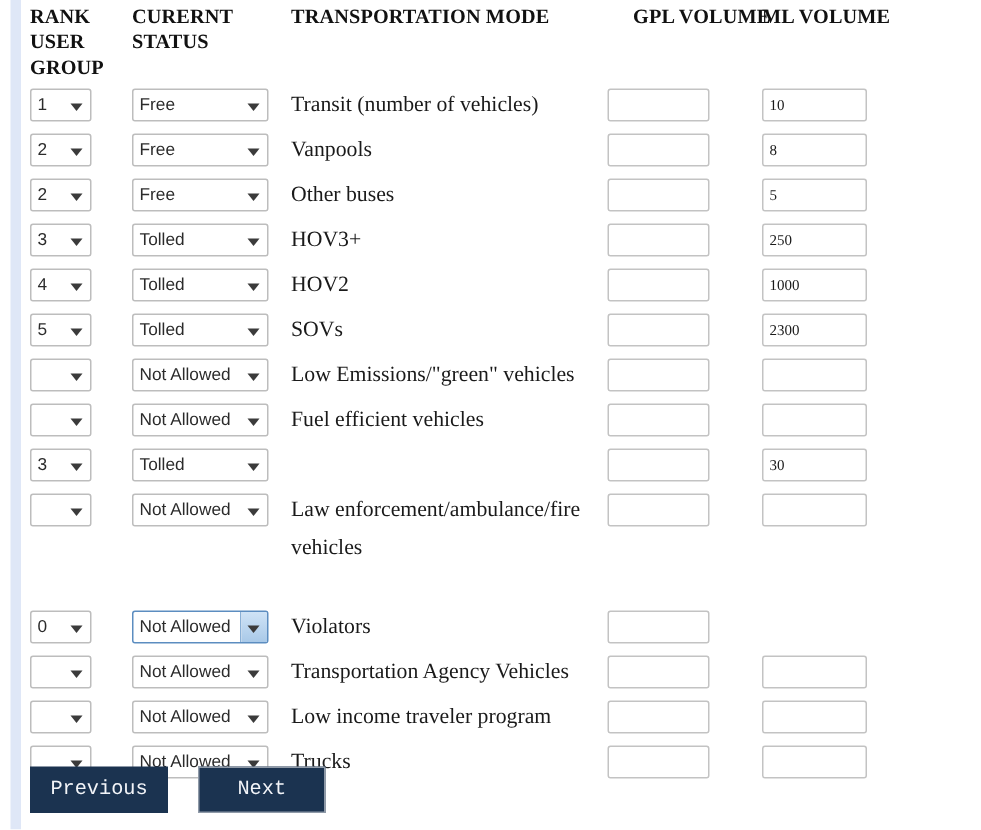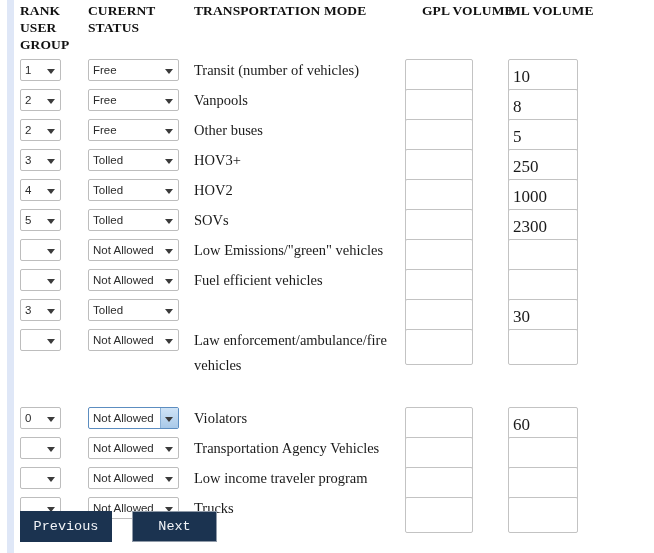--- a/index.html
+++ b/index.html
@@ -132,27 +132,27 @@
     font-family: "Liberation Serif", "DejaVu Serif", serif;
     font-size: 14.5px;
     line-height: 25px;
     color: #1a1a1a;
     padding-top: 3px;
   }
 
   
   input[type="text"] {
     font-family: "Liberation Serif", "DejaVu Serif", serif;
-    font-size: 17px;
+    font-size: 10px;
     color: #1a1a1a;
     background: #ffffff;
     border: 1px solid #c3c3c3;
     border-radius: 2px;
     height: 22px;
-    padding: 17px 4px;
+    padding: 3px 4px;
     outline: none;
     margin-top: 4px;
   }
   input.gpl { width: 68px; }
   input.ml  { width: 70px; }
 
   
   .footer {
     position: absolute;
     left: 20px;
@@ -283,21 +283,20 @@
         <div class="cell c-gpl"><input type="text" class="gpl" value="" style=""></div>
         <div class="cell c-ml"><input type="text" class="ml" value="" style=""></div>
       </div>
       <div class="row">
         <div class="cell c-rank"><span class="sel-wrap"><select class="rank"><option value=""></option><option value="0" selected="">0</option><option value="1">1</option><option value="2">2</option><option value="3">3</option><option value="4">4</option><option value="5">5</option></select><span class="arrow"></span></span></div>
         <div class="cell c-status"><span class="sel-wrap focused"><select class="status"><option value="Free">Free</option><option value="Tolled">Tolled</option><option value="Not Allowed" selected="">Not Allowed</option></select><span class="btnbg"></span><span class="arrow"></span></span></div>
         <div class="cell c-mode">
           <div class="mode-label">Violators</div>
         </div>
         <div class="cell c-gpl"><input type="text" class="gpl" value="" style=""></div>
-        <div class="cell c-ml"><input type="text" class="ml" value="60" style=""></div>
       </div>
       <div class="row">
         <div class="cell c-rank"><span class="sel-wrap"><select class="rank"><option value=""></option><option value="0">0</option><option value="1">1</option><option value="2">2</option><option value="3">3</option><option value="4">4</option><option value="5">5</option></select><span class="arrow"></span></span></div>
         <div class="cell c-status"><span class="sel-wrap"><select class="status"><option value="Free">Free</option><option value="Tolled">Tolled</option><option value="Not Allowed" selected="">Not Allowed</option></select><span class="arrow"></span></span></div>
         <div class="cell c-mode">
           <div class="mode-label">Transportation Agency Vehicles</div>
         </div>
         <div class="cell c-gpl"><input type="text" class="gpl" value="" style=""></div>
         <div class="cell c-ml"><input type="text" class="ml" value="" style=""></div>
       </div>

